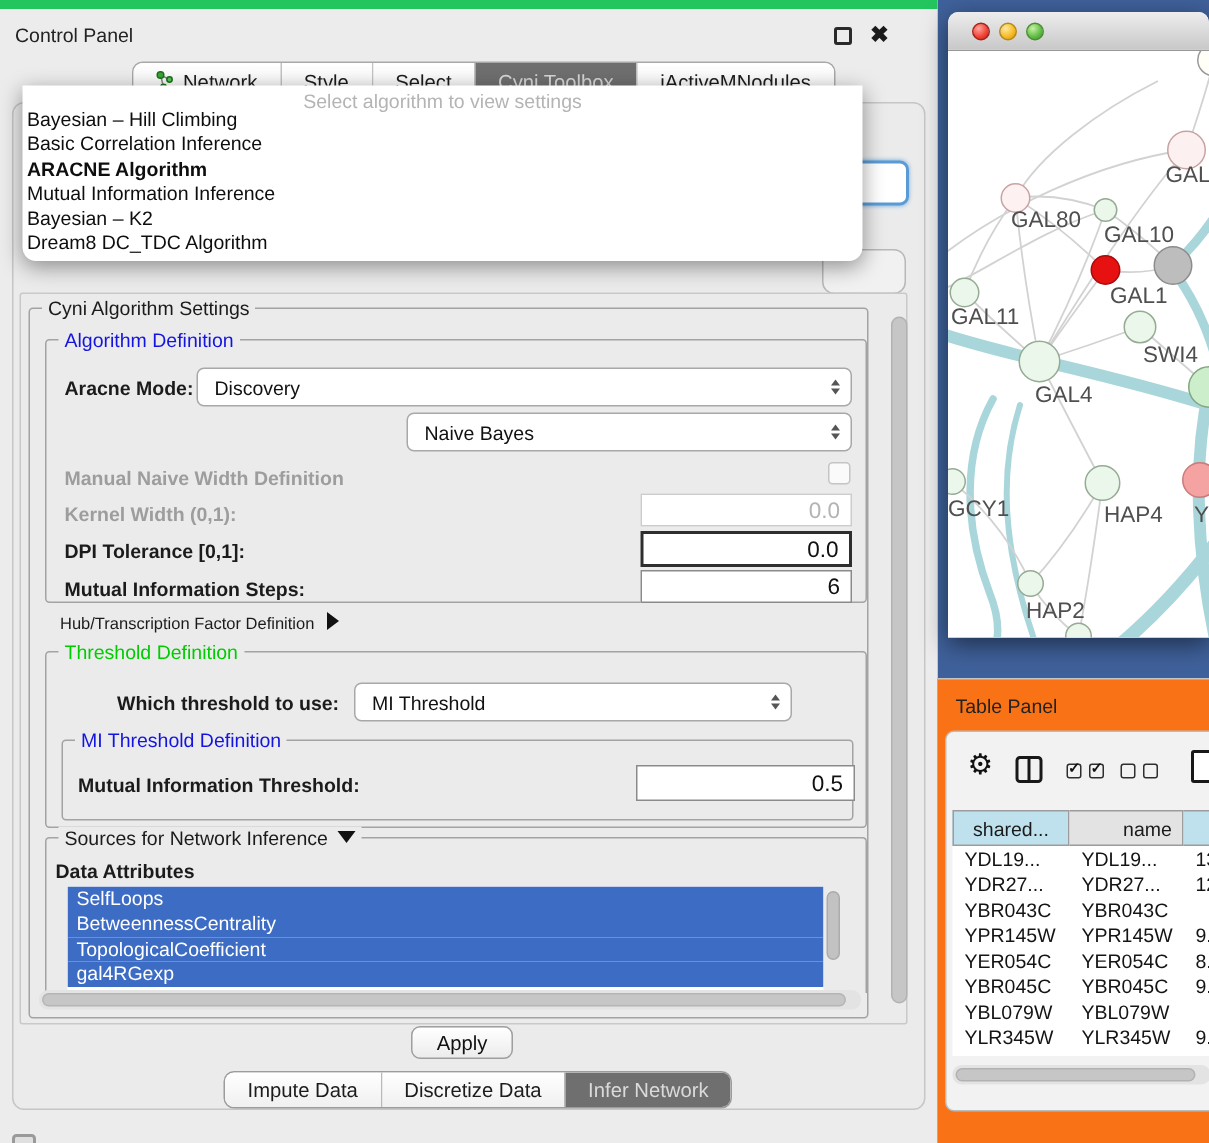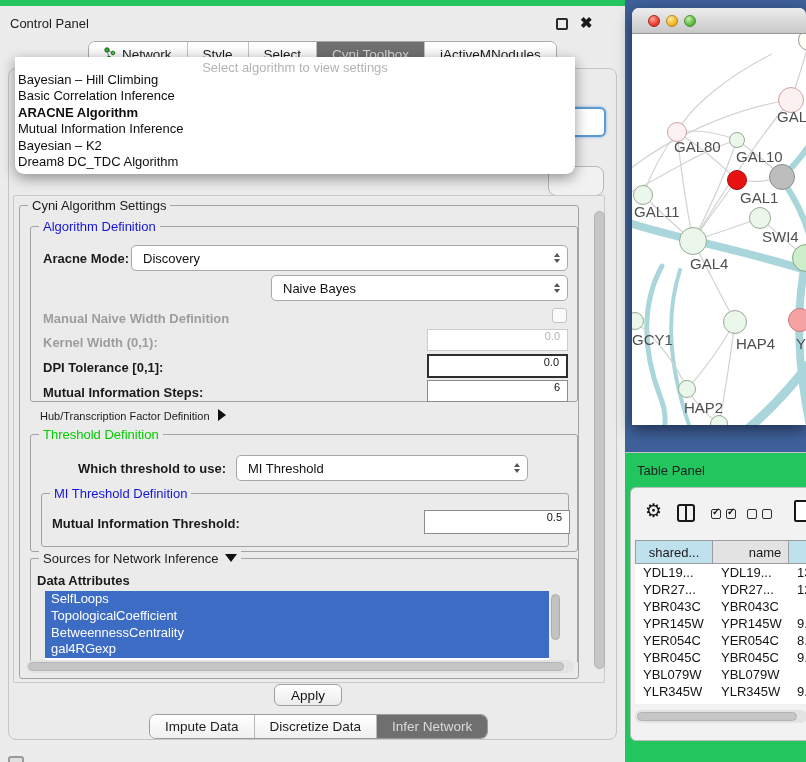--- a/index.html
+++ b/index.html
@@ -46,22 +46,22 @@
   .lbl.plain { font-weight:normal; }
   .lbl.disabled { color:#9d9d9d; }
 
   .combo { position:absolute; background:#fff; border:1px solid #a8a8a8; border-radius:5px;
     display:flex; align-items:center; font-size:13px; color:#111; padding-left:11px; }
   .stepper { margin-left:auto; margin-right:7px; display:flex; flex-direction:column; gap:2px; }
   .stepper i { display:block; width:0; height:0; border-left:3.5px solid transparent; border-right:3.5px solid transparent; }
   .stepper i.up { border-bottom:4px solid #555; }
   .stepper i.dn { border-top:4px solid #555; }
 
-  .field { position:absolute; background:#fff; border:1px solid #8b8b8b; font-size:11px; color:#111;
-    display:flex; justify-content:flex-end; padding:0 7px; }
+  .field { position:absolute; background:#fff; border:1px solid #8b8b8b; font-size:15px; color:#111;
+    display:flex; align-items:center; justify-content:flex-end; padding:0 7px; }
   .field.dark { border:2px solid #2e2e2e; }
   .field.disabled { border:1px solid #cccccc; color:#b4b4b4; }
   .checkbox { position:absolute; width:15px; height:15px; background:#fafafa;
     border:1px solid #c4c4c4; border-radius:3px; }
 
   .tri-right { display:inline-block; width:0; height:0; border-top:6px solid transparent;
     border-bottom:6px solid transparent; border-left:8px solid #111; margin-left:8px; vertical-align:-1px; }
   .tri-down { display:inline-block; width:0; height:0; border-left:6px solid transparent;
     border-right:6px solid transparent; border-top:8px solid #111; margin-left:6px; vertical-align:1px; }
 
@@ -106,21 +106,21 @@
   .light { position:absolute; top:7px; width:12px; height:12px; border-radius:50%; }
   .light.red { left:16px; background:radial-gradient(circle at 35% 30%, #ffa49c, #ee4033 60%, #c02418); border:1px solid #a5231a;}
   .light.yellow { left:34px; background:radial-gradient(circle at 35% 30%, #ffe9a0, #f5b921 60%, #d09212); border:1px solid #b4881c;}
   .light.green { left:52px; background:radial-gradient(circle at 35% 30%, #c9f0a5, #5dbc43 60%, #3f9230); border:1px solid #4c8f33;}
   .nw-canvas { position:absolute; left:0; top:26px; width:174px; height:391px; background:#fff; overflow:hidden; }
   .node { position:absolute; border-radius:50%; border:1.5px solid; }
   .node-label { position:absolute; font-size:15px; color:#4f4f4f; white-space:nowrap; }
 
   
   .table-dock { position:absolute; left:625px; top:452px; width:181px; height:310px;
-    background:#22c55e; border-top:1px solid #c4c4c4; }
+    background:#f97316; border-top:1px solid #c4c4c4; }
   .tp-title { position:absolute; left:12px; top:10px; font-size:13px; color:#222; }
   .tp-card { position:absolute; left:5px; top:34px; width:184px; height:254px;
     background:#f2f2f2; border:1px solid #bbb; border-radius:6px; overflow:hidden; }
   .gear { position:absolute; left:14px; top:13px; font-size:19px; color:#111; line-height:19px;}
   .cols-icon { position:absolute; left:46px; top:16px; width:18px; height:18px;
     border:2px solid #181818; border-radius:3px; }
   .cols-icon::after { content:""; position:absolute; left:6px; top:0; width:2px; height:14px; background:#181818; }
   .cb { position:absolute; width:10px; height:10px; border:1.5px solid #2e2e2e; border-radius:2px; }
   .cb.checked::after { content:"✓"; position:absolute; left:0px; top:-4px; font-size:10px; font-weight:bold; color:#111; }
   .doc-icon { position:absolute; left:163px; top:12px; width:16px; height:22px;
@@ -246,22 +246,22 @@
               <span>0.5</span>
             </div>
           </div>
         </div>
 
         <div class="group" style="left:10px;top:352px;width:548px;height:104px;border-bottom:none;border-radius:3px 3px 0 0;">
           <span class="gtitle"><span>Sources for Network Inference</span><span class="tri-down"></span></span>
           <span class="lbl" style="left:6px;top:14px;">Data Attributes</span>
           <div class="attr-list" id="attr-list" style="left:14px;top:32px;width:504px;height:72px;">
               <div class="attr-item">SelfLoops</div>
+              <div class="attr-item">BetweennessCentrality</div>
               <div class="attr-item">TopologicalCoefficient</div>
-              <div class="attr-item">BetweennessCentrality</div>
               <div class="attr-item">gal4RGexp</div>
             </div>
           <div class="list-vscroll" style="left:520px;top:35px;height:46px;"></div>
         </div>
 
         <div class="hscroll" style="left:6px;top:454px;width:548px;height:13px;">
           <div style="width:536px;"></div>
         </div>
       </div>
 

